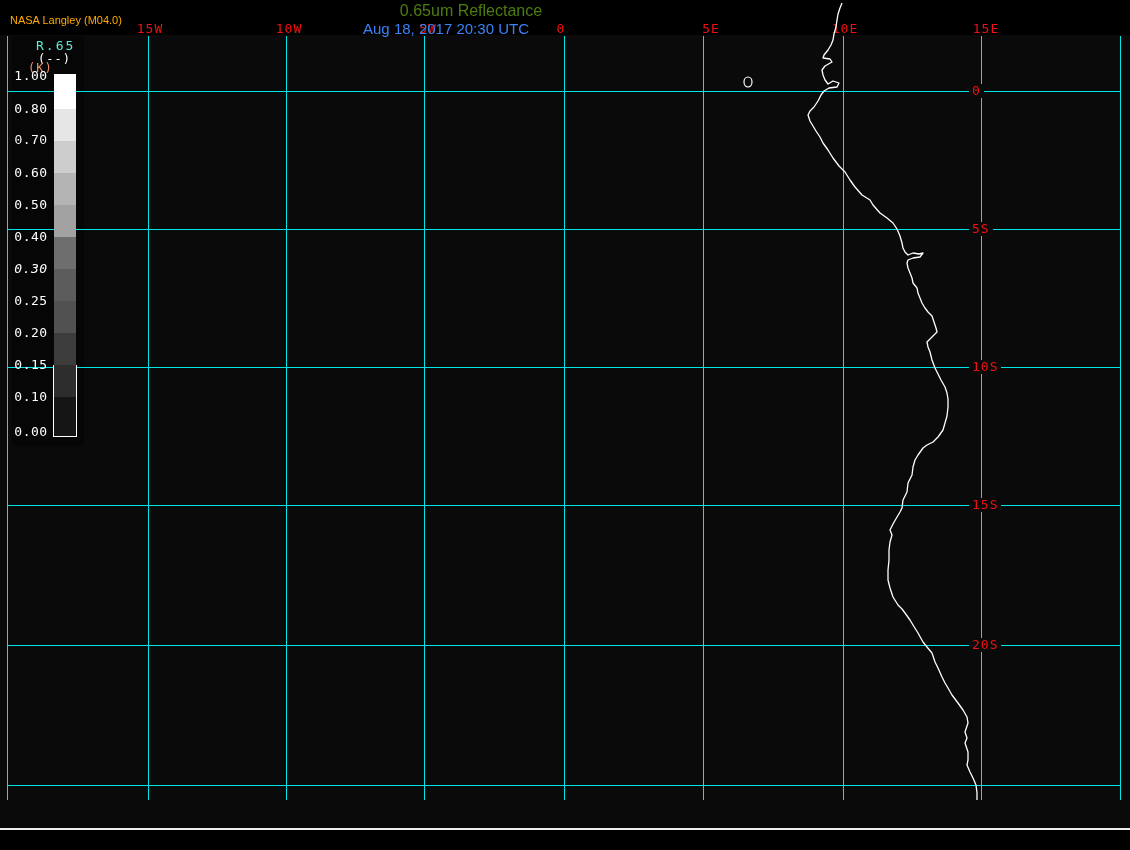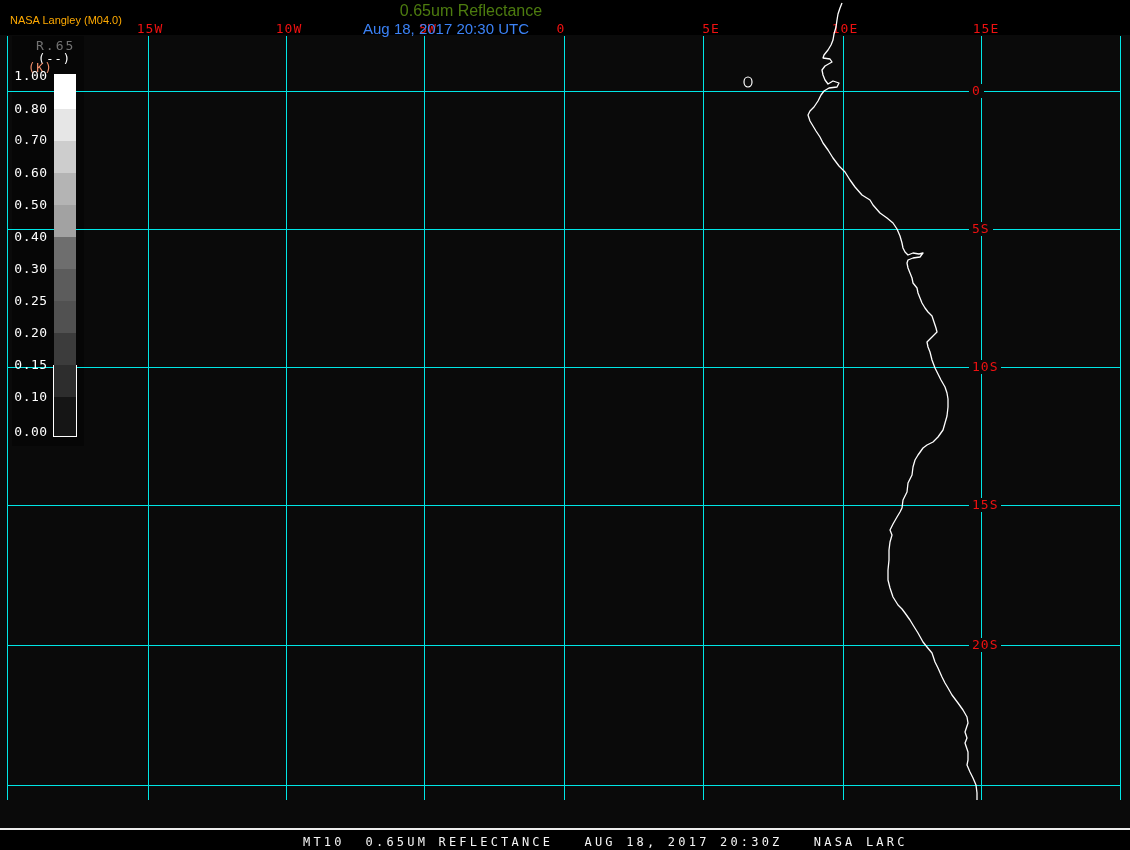--- a/index.html
+++ b/index.html
@@ -18,21 +18,21 @@
              color:#ee1111;background:#0a0a0a;padding:1px 3px;line-height:12px;white-space:nowrap;}
   .credit{position:absolute;left:10px;top:14px;font-family:"Liberation Sans",sans-serif;
           font-size:11px;color:#ffaa00;z-index:5;white-space:nowrap;}
   .title{position:absolute;left:471px;top:2px;transform:translateX(-50%);
          font-family:"Liberation Sans",sans-serif;font-size:16px;color:#4d7c0f;z-index:5;white-space:nowrap;}
   .subtitle{position:absolute;left:446px;top:20px;transform:translateX(-50%);
          font-family:"Liberation Sans",sans-serif;font-size:15px;color:#3b82f6;z-index:5;white-space:nowrap;}
   .footer-text{position:absolute;left:303px;top:835px;font-size:12px;letter-spacing:3.2px;
          color:#f5f5f5;z-index:5;white-space:pre;}
   #cb-content{position:absolute;inset:0;z-index:6;pointer-events:none;}
-  .cb-name{position:absolute;left:36px;top:38px;font-size:13px;color:#737373;letter-spacing:2px;}
+  .cb-name{position:absolute;left:36px;top:38px;font-size:13px;color:#5eead4;letter-spacing:2px;}
   .cb-units{position:absolute;left:38px;top:52px;font-size:12px;color:#fff;letter-spacing:1px;}
   .cb-units-k{position:absolute;left:28px;top:61px;font-size:12px;color:#ef8e6a;letter-spacing:1px;}
   .cb-tick{position:absolute;left:10px;width:42px;text-align:center;font-size:13px;color:#fff;
            letter-spacing:.5px;line-height:14px;height:14px;}
   .cb-seg{position:absolute;}
   .cb-outline{position:absolute;border:1px solid #fff;border-top:none;background:transparent;}
 </style>
 </head>
 <body>
 
@@ -74,21 +74,20 @@
       <div class="lat-label" style="top: 91px;">0</div>
       <div class="lat-label" style="top: 229px;">5S</div>
       <div class="lat-label" style="top: 367px;">10S</div>
       <div class="lat-label" style="top: 505px;">15S</div>
       <div class="lat-label" style="top: 645px;">20S</div>
     </div>
 
   <div class="credit">NASA Langley (M04.0)</div>
   <div class="title">0.65um Reflectance</div>
   <div class="subtitle">Aug 18, 2017 20:30 UTC</div>
-  <div class="footer-text">MT10  0.65UM REFLECTANCE   AUG 18, 2017 20:30Z   NASA LARC</div>
 
   <div id="cb-content">
     <div class="cb-name">R.65</div>
     <div class="cb-units">(--)</div>
     <div class="cb-units-k">(K)</div>
   <div class="cb-seg" style="left: 54px; top: 74px; width: 22px; height: 35px; background: rgb(255, 255, 255);"></div>
       <div class="cb-seg" style="left: 54px; top: 109px; width: 22px; height: 32px; background: rgb(230, 230, 230);"></div>
       <div class="cb-seg" style="left: 54px; top: 141px; width: 22px; height: 32px; background: rgb(205, 205, 205);"></div>
       <div class="cb-seg" style="left: 54px; top: 173px; width: 22px; height: 32px; background: rgb(180, 180, 180);"></div>
       <div class="cb-seg" style="left: 54px; top: 205px; width: 22px; height: 32px; background: rgb(162, 162, 162);"></div>
@@ -98,20 +97,20 @@
       <div class="cb-seg" style="left: 54px; top: 333px; width: 22px; height: 32px; background: rgb(60, 60, 60);"></div>
       <div class="cb-seg" style="left: 54px; top: 365px; width: 22px; height: 32px; background: rgb(45, 45, 45);"></div>
       <div class="cb-seg" style="left: 54px; top: 397px; width: 22px; height: 39px; background: rgb(21, 21, 21);"></div>
       <div class="cb-outline" style="left: 53px; top: 365px; width: 22px; height: 71px;"></div>
       <div class="cb-tick" style="top: 69px;">1.00</div>
       <div class="cb-tick" style="top: 102px;">0.80</div>
       <div class="cb-tick" style="top: 134px; font-family: Liberation Mono, monospace;">0.70</div>
       <div class="cb-tick" style="top: 166px;">0.60</div>
       <div class="cb-tick" style="top: 198px;">0.50</div>
       <div class="cb-tick" style="top: 230px;">0.40</div>
-      <div class="cb-tick" style="top: 262px;">0.30</div>
+      <div class="cb-tick" style="top: 262px; font-style: italic;">0.30</div>
       <div class="cb-tick" style="top: 294px;">0.25</div>
       <div class="cb-tick" style="top: 326px;">0.20</div>
       <div class="cb-tick" style="top: 358px;">0.15</div>
       <div class="cb-tick" style="top: 390px;">0.10</div>
       <div class="cb-tick" style="top: 425px;">0.00</div>
     </div>
 </div>
 
 </body></html>

